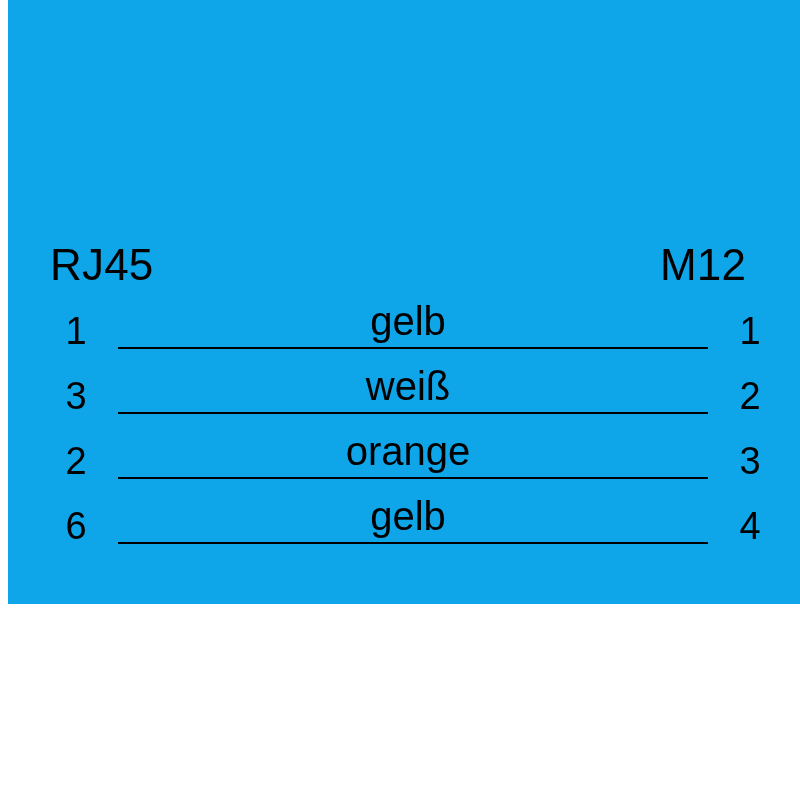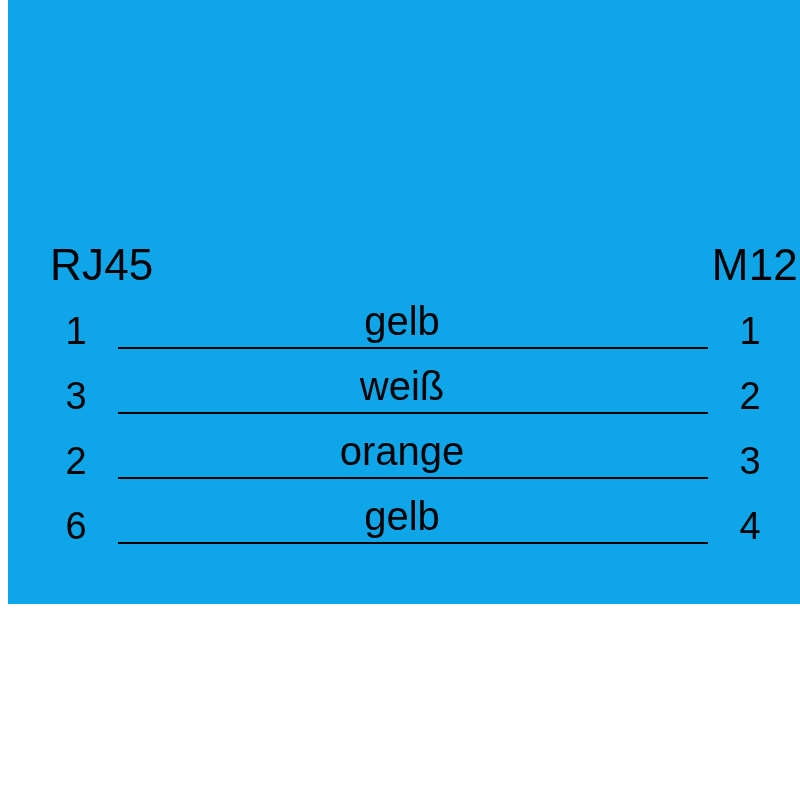--- a/index.html
+++ b/index.html
@@ -25,21 +25,21 @@
     position: absolute;
     top: 243px;
     font-size: 44px;
     line-height: 44px;
     font-weight: 400;
     letter-spacing: 0.2px;
     white-space: nowrap;
     color: #000000;
   }
   #header-left  { left: 42px; text-align: left; }
-  #header-right { left: 600px; width: 190px; text-align: right; }
+  #header-right { left: 600px; width: 190px; text-align: center; }
 
   
   .wire-row {
     position: absolute;
     left: 0;
     width: 800px;
     height: 0;
   }
 
   
@@ -48,21 +48,21 @@
     left: 110px;
     width: 590px;
     top: 0;
     height: 2px;
     background: #000000;
   }
 
   
   .wire-label {
     position: absolute;
-    left: 104px;
+    left: 110px;
     width: 580px;
     top: -48px;
     height: 44px;
     line-height: 44px;
     text-align: center;
     font-size: 40px;
     white-space: nowrap;
     color: #000000;
   }
 

